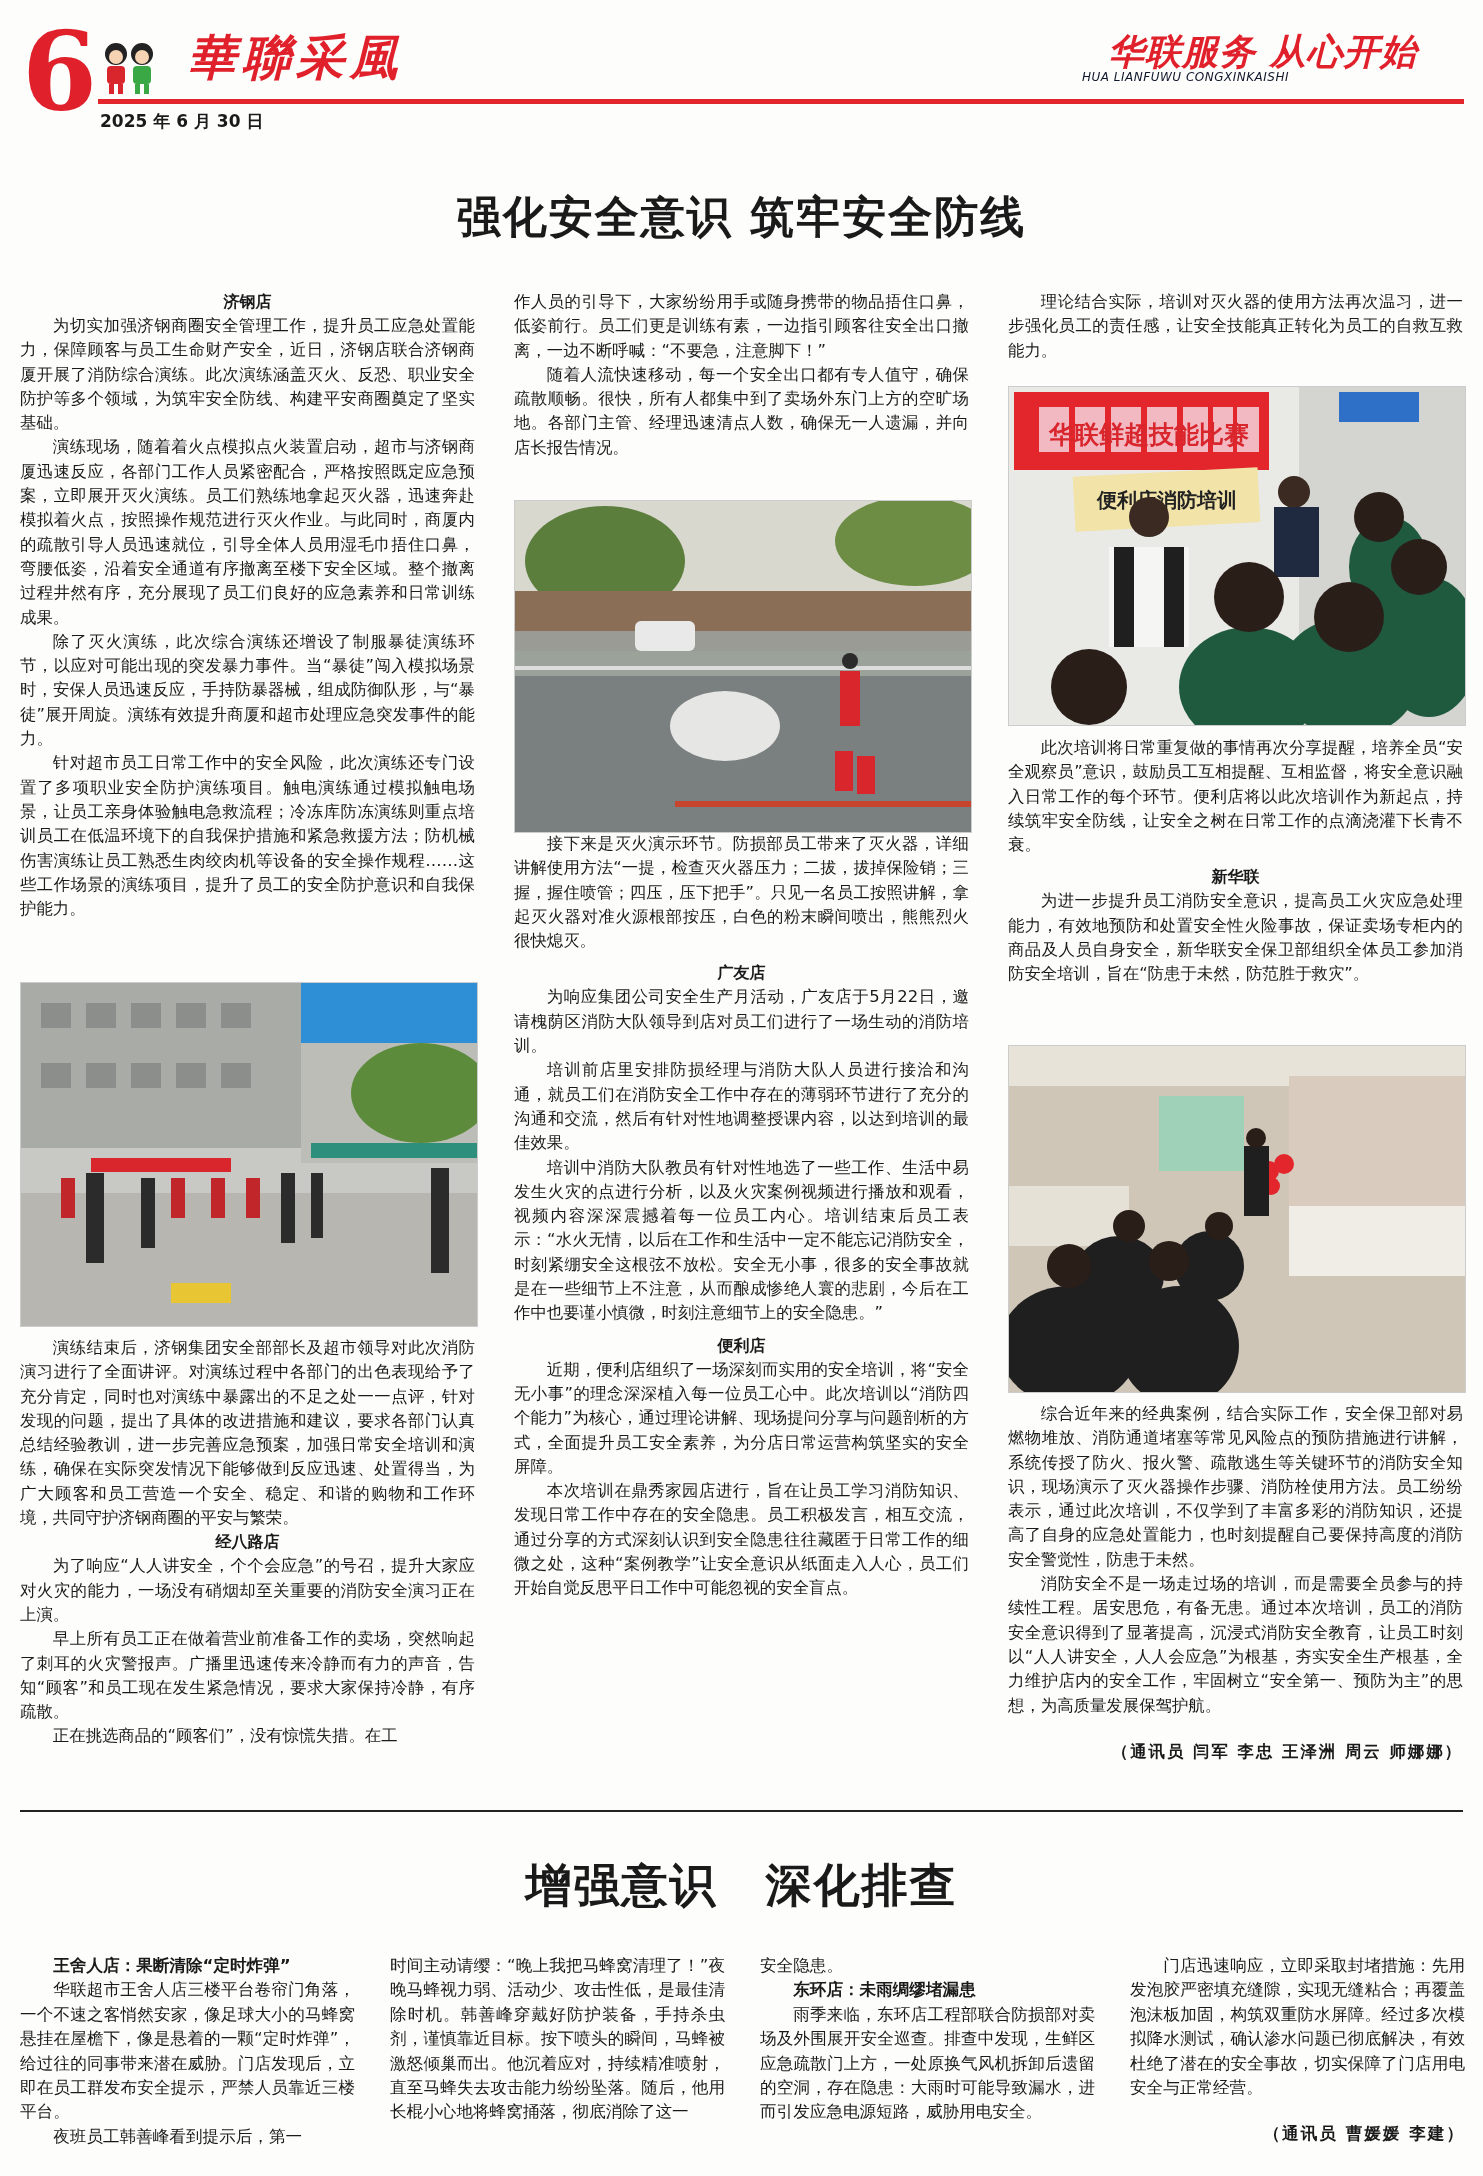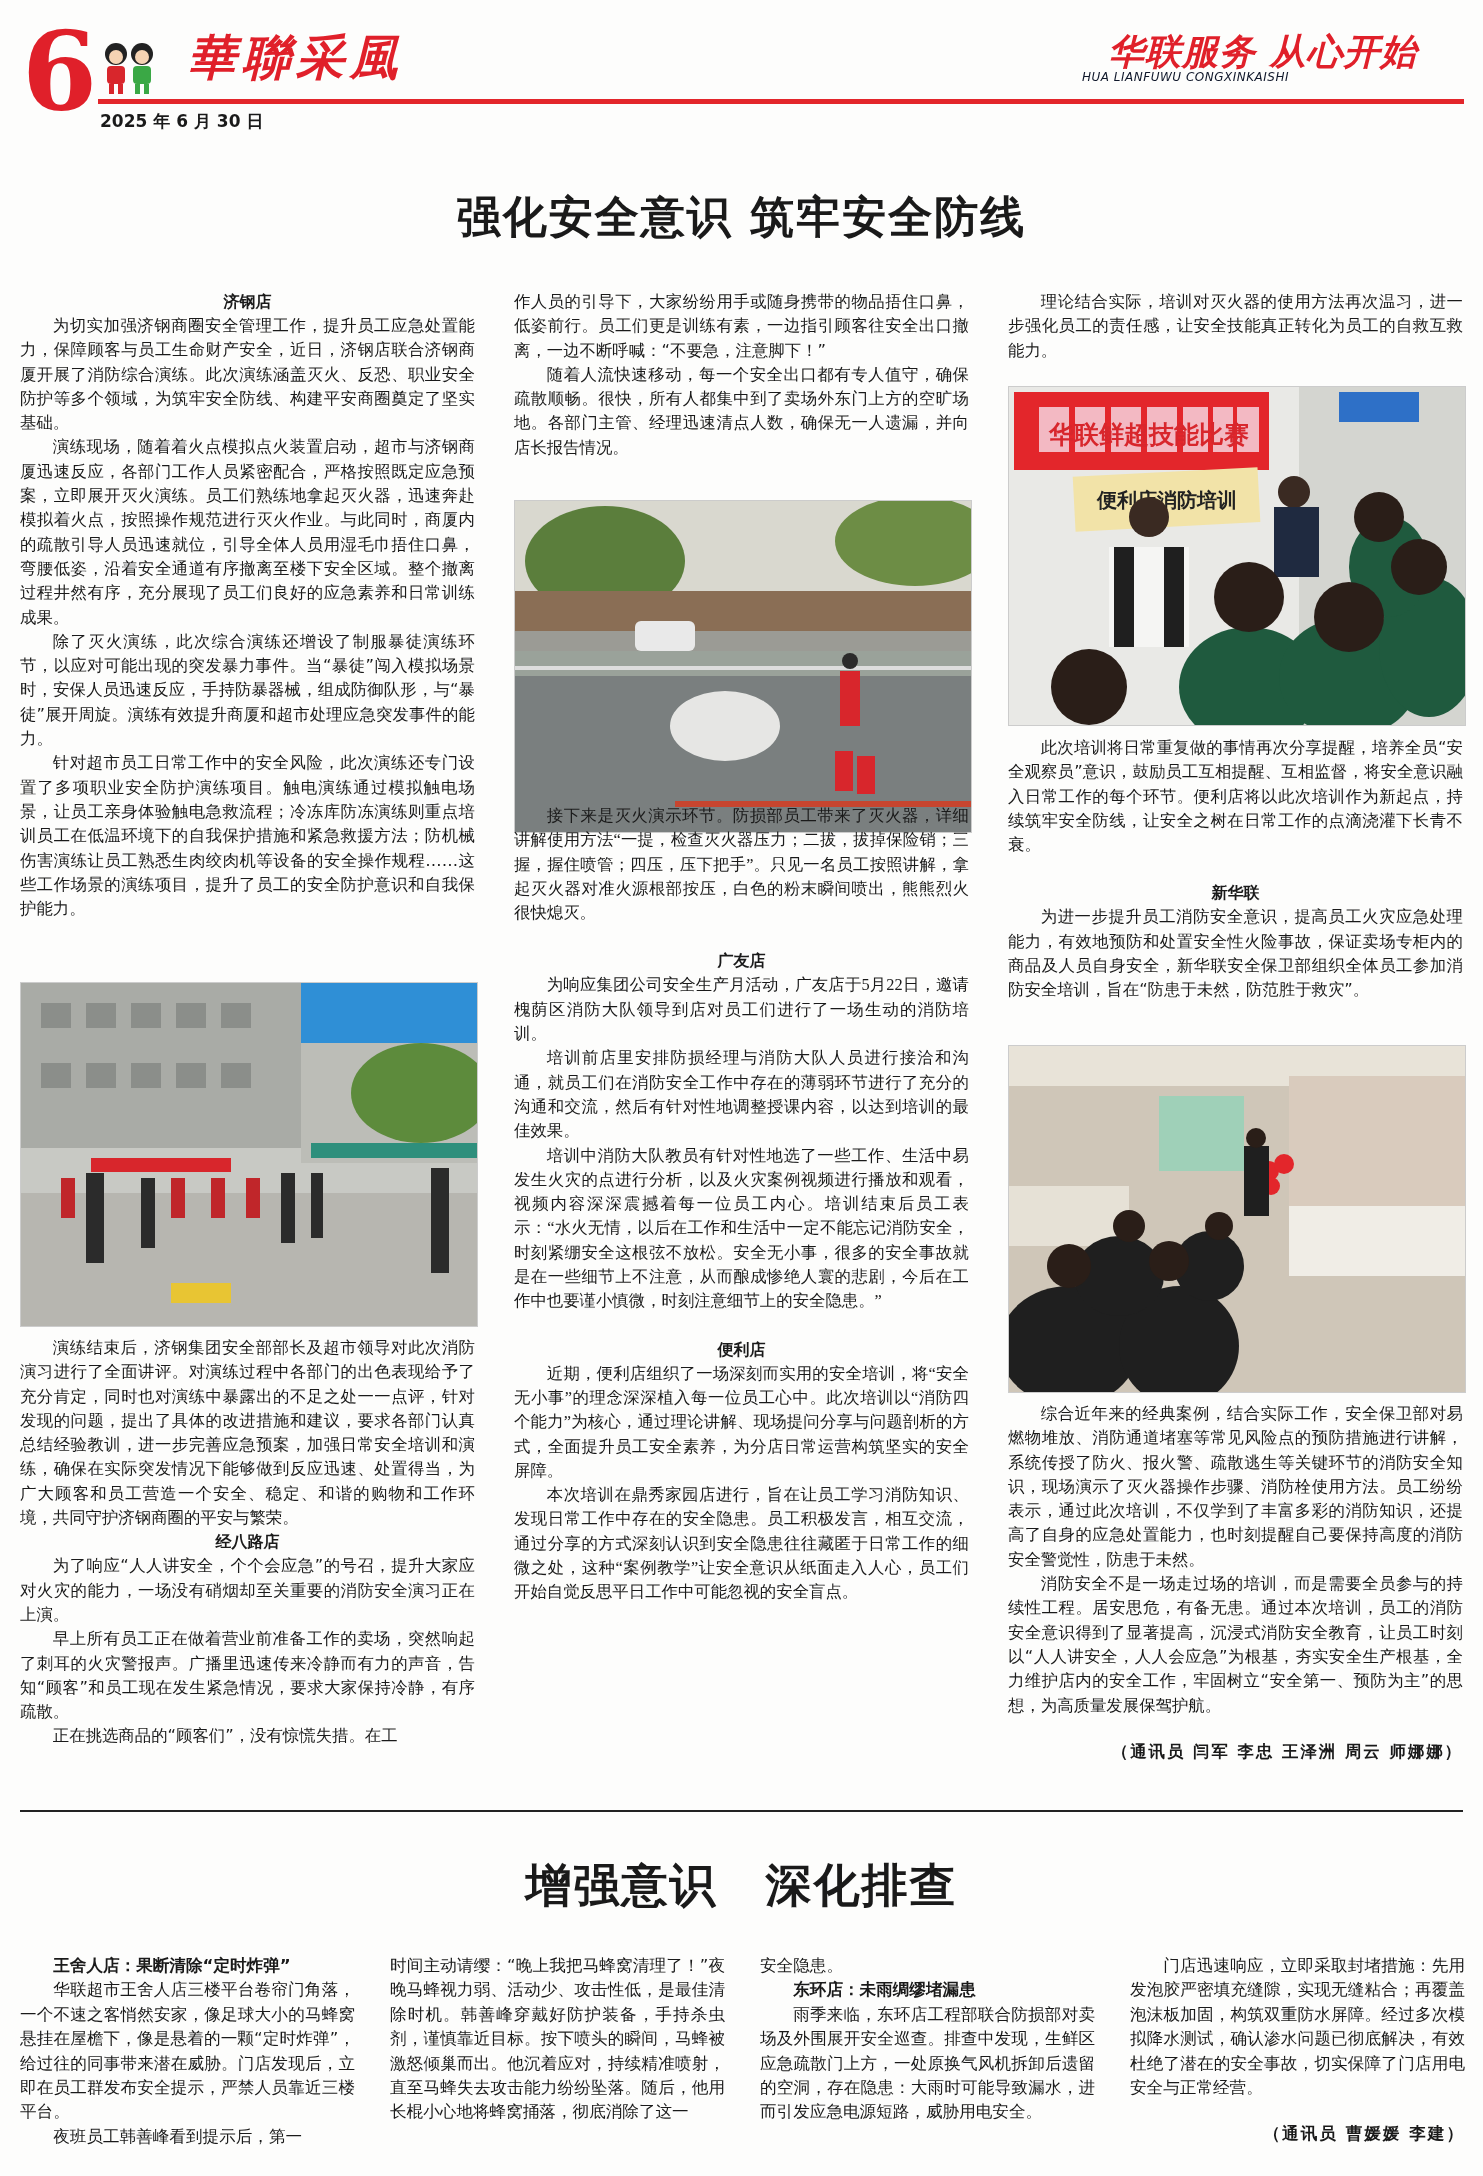--- a/index.html
+++ b/index.html
@@ -14,21 +14,21 @@
   .masthead { left: 188px; top: 22px; font-family: "DejaVu Serif", "Liberation Serif", serif; font-style: italic; font-weight: bold; color: #e0202a; font-size: 48px; letter-spacing: 6px; line-height: 70px; }
   .red-rule-left { left: 98px; top: 99px; width: 700px; height: 5px; background: #e3262b; }
   .red-rule-right { left: 798px; top: 99px; width: 666px; height: 5px; background: #e3262b; }
   .date { left: 100px; top: 110px; font-size: 17px; font-weight: bold; }
   .slogan { left: 1108px; top: 28px; color: #e0202a; font-size: 36px; font-weight: bold; font-style: italic; letter-spacing: 1px; }
   .slogan-pinyin { left: 1082px; top: 70px; color: #0f172a; font-size: 12px; font-style: italic; letter-spacing: 0.5px; }
   .headline { left: 0; width: 1483px; text-align: center; font-family: "DejaVu Serif", "Liberation Serif", serif; font-weight: bold; font-size: 44px; letter-spacing: 2px; }
   .col { font-size: 16.4px; line-height: 24.3px; text-align: justify; }
   .col p { text-indent: 2em; }
   .sub { text-align: center; font-weight: bold; font-size: 16px; line-height: 24px; }
-  .sub.gap { margin-top: 24px; }
+  .sub.gap { margin-top: 8px; }
   .photo { border: 1px solid #ccc; overflow: hidden; }
   .byline { text-align: right; font-weight: bold; letter-spacing: 2px; margin-top: 22px; }
   .rule { left: 20px; top: 1810px; width: 1443px; height: 2px; background: #222; }
   .col2 { font-size: 16.6px; line-height: 24.4px; text-align: justify; }
   .col2 p { text-indent: 2em; }
   .col2 .lead { font-weight: bold; text-indent: 2em; }
 </style>
 </head>
 <body>
 
@@ -131,21 +131,21 @@
     <circle cx="335" cy="160" r="8" fill="#2b2b2b"></circle>
     <g fill="#d8262c">
         <rect x="320" y="250" width="18" height="40"></rect>
         <rect x="342" y="255" width="18" height="38"></rect>
       </g>
     <g fill="#c7452f">
         <rect x="160" y="300" width="300" height="6"></rect>
       </g>
   </svg>
 </div>
-<div class="abs col" style="left:514px; top:804px; width:455px;font-family:Liberation Serif, serif;">
+<div class="abs col" style="left:514px; top:832px; width:455px;">
   <p>接下来是灭火演示环节。防损部员工带来了灭火器，详细讲解使用方法“一提，检查灭火器压力；二拔，拔掉保险销；三握，握住喷管；四压，压下把手”。只见一名员工按照讲解，拿起灭火器对准火源根部按压，白色的粉末瞬间喷出，熊熊烈火很快熄灭。</p>
   <div class="sub gap">广友店</div>
   <p>为响应集团公司安全生产月活动，广友店于5月22日，邀请槐荫区消防大队领导到店对员工们进行了一场生动的消防培训。</p>
   <p>培训前店里安排防损经理与消防大队人员进行接洽和沟通，就员工们在消防安全工作中存在的薄弱环节进行了充分的沟通和交流，然后有针对性地调整授课内容，以达到培训的最佳效果。</p>
   <p>培训中消防大队教员有针对性地选了一些工作、生活中易发生火灾的点进行分析，以及火灾案例视频进行播放和观看，视频内容深深震撼着每一位员工内心。培训结束后员工表示：“水火无情，以后在工作和生活中一定不能忘记消防安全，时刻紧绷安全这根弦不放松。安全无小事，很多的安全事故就是在一些细节上不注意，从而酿成惨绝人寰的悲剧，今后在工作中也要谨小慎微，时刻注意细节上的安全隐患。”</p>
   <div class="sub gap">便利店</div>
   <p>近期，便利店组织了一场深刻而实用的安全培训，将“安全无小事”的理念深深植入每一位员工心中。此次培训以“消防四个能力”为核心，通过理论讲解、现场提问分享与问题剖析的方式，全面提升员工安全素养，为分店日常运营构筑坚实的安全屏障。</p>
   <p>本次培训在鼎秀家园店进行，旨在让员工学习消防知识、发现日常工作中存在的安全隐患。员工积极发言，相互交流，通过分享的方式深刻认识到安全隐患往往藏匿于日常工作的细微之处，这种“案例教学”让安全意识从纸面走入人心，员工们开始自觉反思平日工作中可能忽视的安全盲点。</p>
 </div>
 

